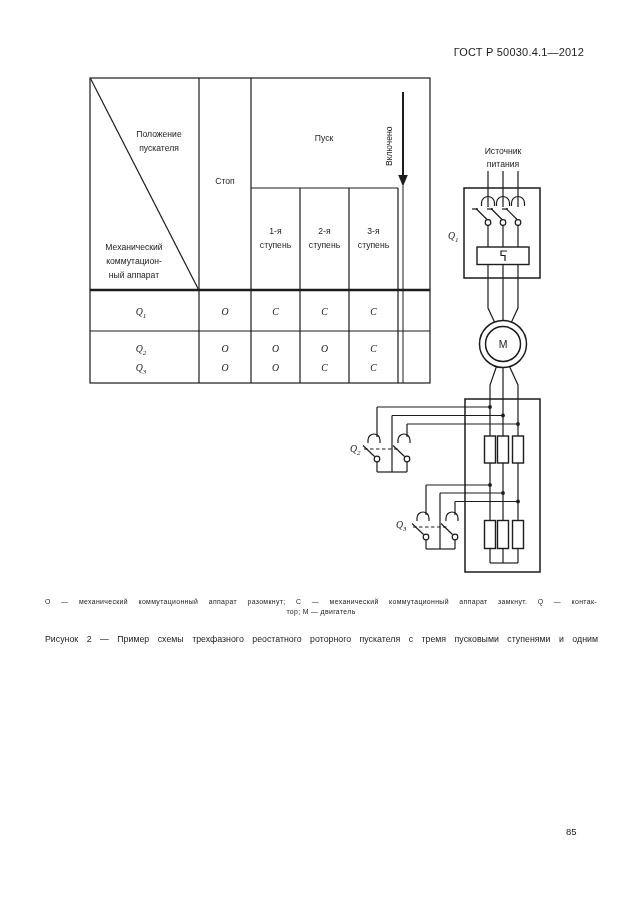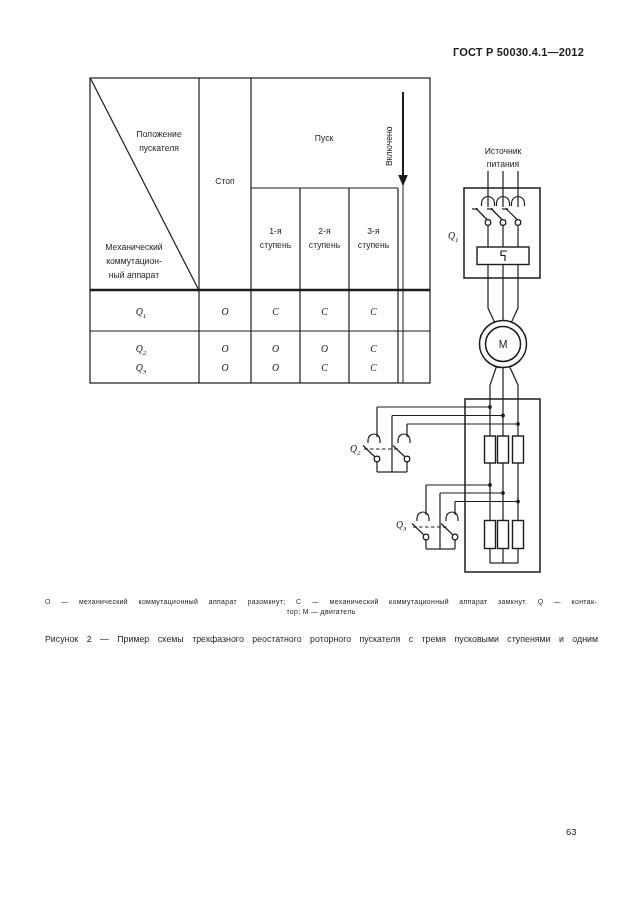--- a/index.html
+++ b/index.html
@@ -3,21 +3,21 @@
 <meta charset="utf-8">
 <style>
   html,body{margin:0;padding:0;}
   body{
     width:630px;height:913px;background:#ffffff;position:relative;
     font-family:"Liberation Sans", sans-serif;color:#1c1c1c;
   }
   .page{position:absolute;inset:0;background:#ffffff;overflow:hidden;}
   .doc-header{
     position:absolute;top:46px;left:0;right:46px;text-align:right;
-    font-size:11px;font-weight:bold;letter-spacing:0.2px;
+    font-size:11px;font-weight:normal;letter-spacing:0.2px;
   }
   .figure-svg{position:absolute;left:0;top:0;}
   .footnote{
     position:absolute;left:45px;width:552px;top:597px;
     font-size:6.9px;letter-spacing:0.35px;line-height:10px;color:#222;
   }
   .footnote .fn-line1{text-align:justify;text-align-last:justify;}
   .footnote .fn-line2{text-align:center;}
   .caption{
     position:absolute;left:45px;width:553px;top:633px;
@@ -247,15 +247,15 @@
 
   <div class="footnote">
     <div class="fn-line1">О — механический коммутационный аппарат разомкнут; С — механический коммутационный аппарат замкнут. Q — контак-</div>
     <div class="fn-line2">тор; М — двигатель</div>
   </div>
 
   <div class="caption">
     <div class="cap-line">Рисунок 2 — Пример схемы трехфазного реостатного роторного пускателя с тремя пусковыми ступенями и одним</div>
   </div>
 
-  <div class="page-number">63</div>
+  <div class="page-number">85</div>
 
 </div>
 
 </body></html>

